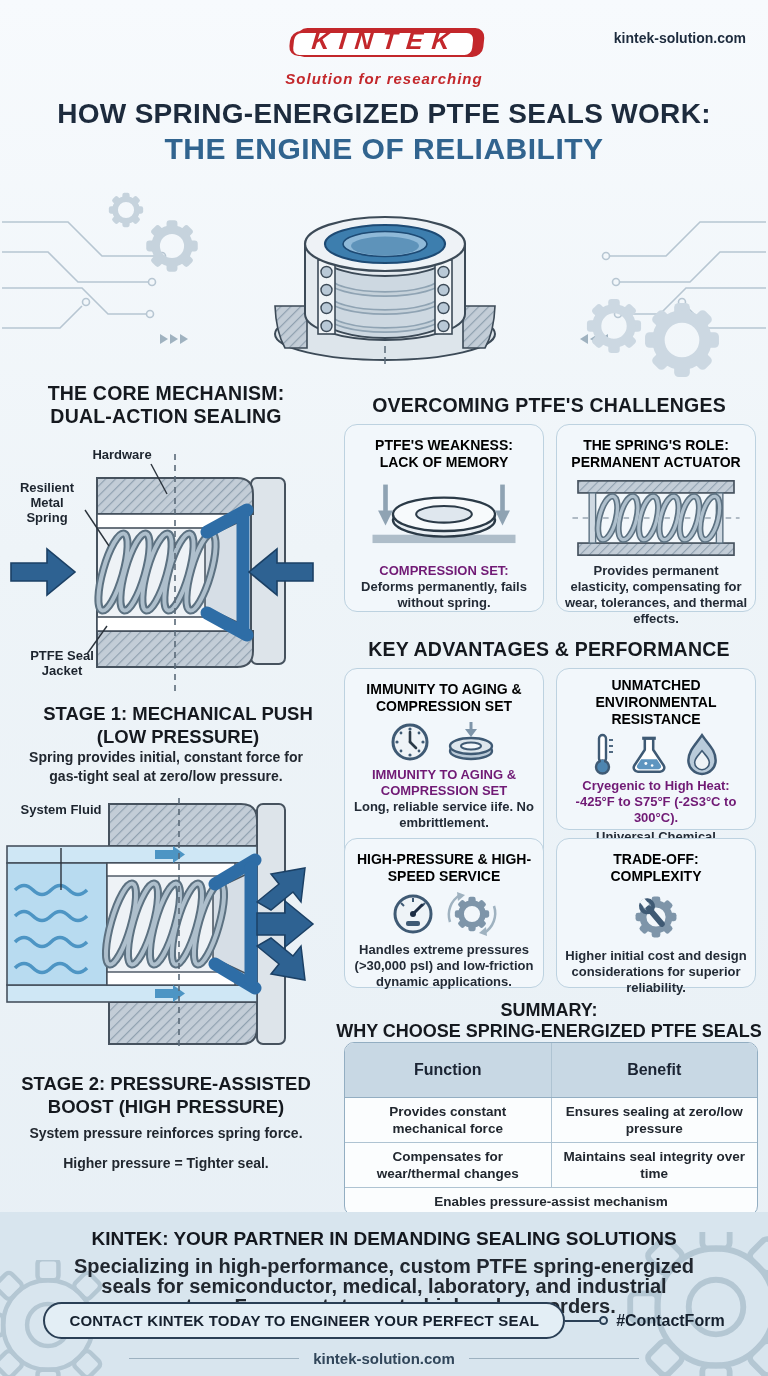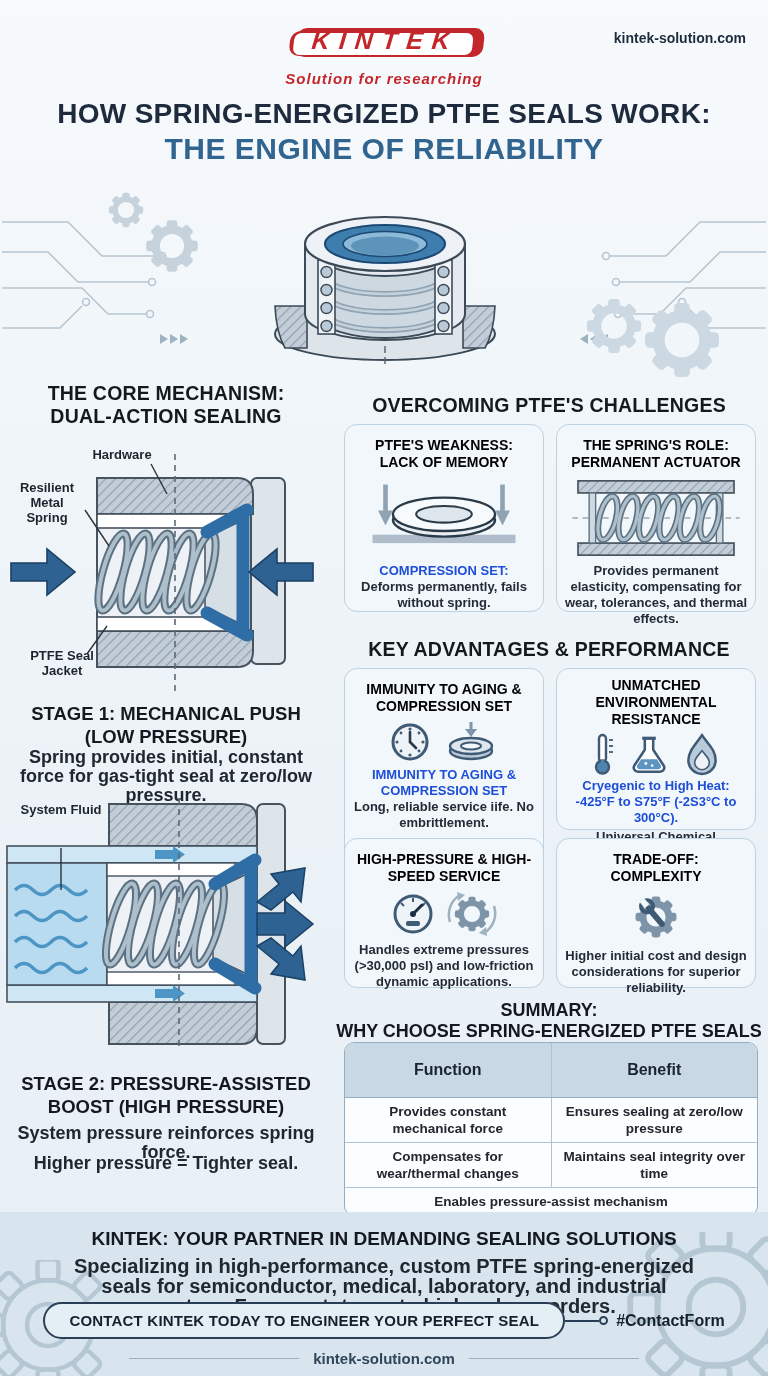--- a/index.html
+++ b/index.html
@@ -18,26 +18,26 @@
   .logo-red{position:relative;background:#c3272b;border-radius:10px;padding:4px;}
   .logo-white{background:#ffffff;border-radius:7px;padding:2px 14px 3px 18px;}
   .logo-text{font-size:25px;font-weight:800;font-style:italic;color:#c3272b;letter-spacing:9px;}
   .slogan{top:70px;left:0;width:768px;text-align:center;font-size:15px;font-weight:700;font-style:italic;color:#c3272b;letter-spacing:1px;}
   
   .title1{top:98px;left:0;width:768px;text-align:center;font-size:28px;font-weight:800;color:#1d2b3d;letter-spacing:.3px;}
   .title2{top:132px;left:0;width:768px;text-align:center;font-size:30px;font-weight:800;color:#31648f;letter-spacing:.5px;}
   
   .sec-h{font-size:19.5px;font-weight:800;color:#15191f;text-align:center;line-height:23px;letter-spacing:.2px;}
   .stage-h{font-size:18.5px;font-weight:800;color:#15191f;text-align:center;line-height:23px;}
-  .body-t{font-size:18px;font-weight:600;color:#21272f;text-align:center;line-height:19px;}
+  .body-t{font-size:14px;font-weight:600;color:#21272f;text-align:center;line-height:19px;}
   
   .card{position:absolute;background:#f2f7fb;border:1.5px solid #bdd2e0;border-radius:13px;
         padding:12px 8px 8px 8px;display:flex;flex-direction:column;align-items:center;}
   .card-title{font-size:14px;font-weight:800;color:#000000;text-align:center;line-height:17px;}
-  .card-bold{font-size:13px;font-weight:800;color:#1d4ed8;text-align:center;line-height:16px;}
+  .card-bold{font-size:13px;font-weight:800;color:#701a75;text-align:center;line-height:16px;}
   .card-body{font-size:13px;font-weight:600;color:#232b36;text-align:center;line-height:16px;}
   .icon-row{display:flex;align-items:center;justify-content:center;gap:10px;margin:8px 0 6px 0;}
   
   .dlabel{position:absolute;font-size:13px;font-weight:700;color:#1c242e;text-align:center;line-height:15px;}
   
   .stable{position:absolute;left:344px;top:1042px;width:414px;border:1.5px solid #93aec2;border-radius:10px;
           overflow:hidden;background:#fbfdfe;}
   .stable .hrow{display:flex;background:#c8d8e4;border-bottom:1.5px solid #93aec2;}
   .stable .hcell{flex:1;text-align:center;font-size:16px;font-weight:800;color:#1b2433;padding:18px 4px;}
   .stable .row{display:flex;border-bottom:1px solid #aec3d2;}
@@ -238,21 +238,21 @@
       <line x1="170" y1="4" x2="170" y2="241" stroke="#5a6a78" stroke-width="1.6" stroke-dasharray="6 5"></line>
       <line x1="146" y1="14" x2="162" y2="44" stroke="#2b333c" stroke-width="1.4"></line>
       <line x1="80" y1="60" x2="104" y2="96" stroke="#2b333c" stroke-width="1.4"></line>
       <line x1="82" y1="204" x2="102" y2="176" stroke="#2b333c" stroke-width="1.4"></line>
     </svg>
     <div class="dlabel" style="left:72px;top:-3px;width:90px;">Hardware</div>
     <div class="dlabel" style="left:4px;top:30px;width:76px;">Resilient Metal Spring</div>
     <div class="dlabel" style="left:12px;top:198px;width:90px;">PTFE Seal Jacket</div>
   </div>
 
-  <div class="abs stage-h" style="left:0;top:702px;width:332px;">
+  <div class="abs stage-h" style="left:12px;top:702px;width:332px;">
     <div>STAGE 1: MECHANICAL PUSH</div>
     <div>(LOW PRESSURE)</div>
   </div>
   <div class="abs body-t" style="left:14px;top:748px;width:304px;">Spring provides initial, constant force for gas-tight seal at zero/low pressure.</div>
 
   <div class="abs" style="left:5px;top:798px;width:314px;height:252px;">
     <svg width="314" height="252" viewBox="0 0 314 252">
       <defs>
         <pattern id="hatchD" width="7" height="7" patternUnits="userSpaceOnUse" patternTransform="rotate(45)">
           <rect width="7" height="7" fill="#c3cdd7"></rect>

